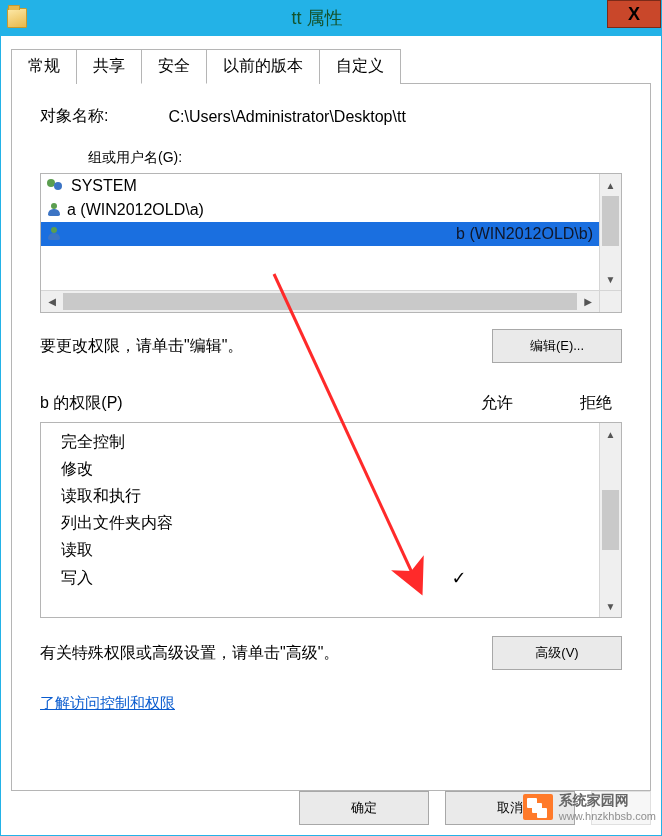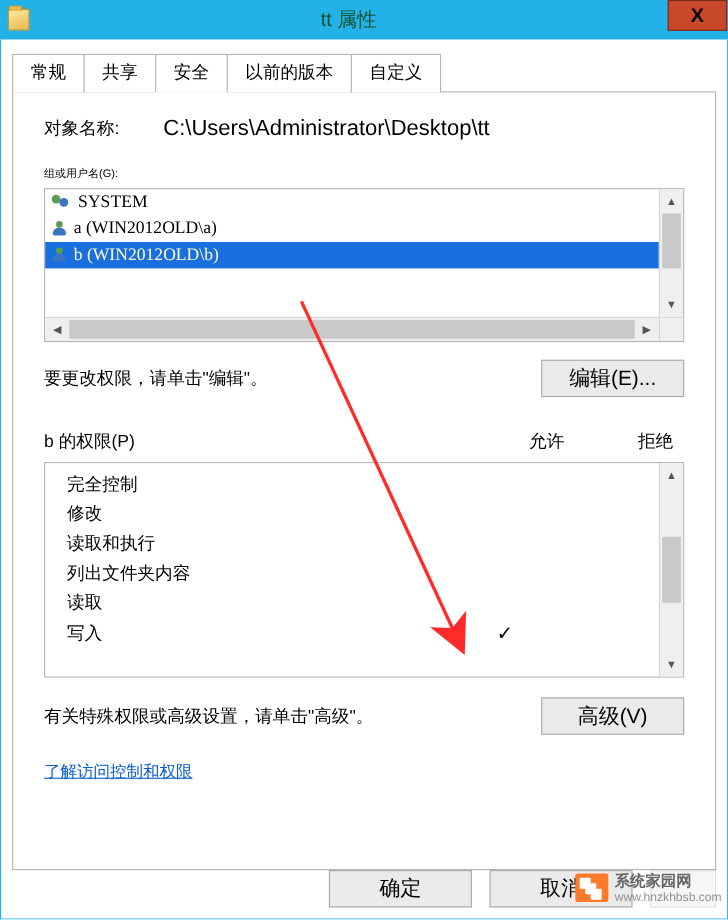--- a/index.html
+++ b/index.html
@@ -79,43 +79,42 @@
   }
   .tab-panel {
     border:1px solid #b5b5b5;
     border-top:none;
     flex:1;
     padding: 22px 28px 14px 28px;
     display:flex;flex-direction:column;
   }
   .row { display:flex; align-items:center; margin-bottom:22px; }
   .label { font-size:16px; }
-  .path { margin-left: 40px; font-size:20px; }
-  .groups-label { font-size:10px; margin-bottom:6px; }
+  .path { margin-left: 60px; font-size:16px; }
+  .groups-label { font-size:14px; margin-bottom:6px;margin-left:48px; }
   .listbox-wrap {
     border:1px solid #b5b5b5;
     height: 140px;
     display:flex;
     flex-direction:column;
   }
   .listbox {
     flex:1;
     display:flex;
     overflow:hidden;
-    font-family:Liberation Serif, serif;
   }
   .list-items { flex:1; overflow:hidden; }
   .list-item {
     display:flex;align-items:center;
     padding:3px 6px;
     font-size:16px;
     gap:6px;
     cursor:pointer;
   }
-  .list-item.selected { background:#1a6fe0; color:#fef9c3; }
+  .list-item.selected { background:#1a6fe0; color:#0f172a;justify-content:space-between; }
   .icon-users {
     width:18px;height:14px;display:inline-block;position:relative;
   }
   .icon-users::before,.icon-users::after{
     content:"";position:absolute;border-radius:50%;
   }
   .icon-users::before{width:8px;height:8px;background:#5b9e4f;left:0;top:0;}
   .icon-users::after{width:8px;height:8px;background:#3c74c4;left:7px;top:3px;}
   .icon-user {
     width:14px;height:14px;display:inline-block;position:relative;
@@ -142,21 +141,21 @@
   }
   .hscroll .arrow{
     width:22px;display:flex;align-items:center;justify-content:center;font-size:10px;color:#555;cursor:pointer;
   }
   .hscroll .track{flex:1;background:#c9c9c9;margin:2px 0;}
   .hscroll .corner{width:22px;background:#efefef;border-left:1px solid #d5d5d5;}
   .edit-row{display:flex;align-items:center;justify-content:space-between;margin-top:16px;}
   .hint{font-size:16px;}
   .btn{
     min-width:130px;height:34px;border:1px solid #a8a8a8;background:#eaeaea;
-    font-size:19px;cursor:pointer;font-family:inherit;
+    font-size:13px;cursor:pointer;font-family:inherit;
   }
   .perm-header{
     display:flex;justify-content:space-between;margin-top:30px;font-size:16px;
     padding-right:10px;
   }
   .perm-header .cols{display:flex;gap:67px;}
   .perm-box-wrap{
     border:1px solid #b5b5b5;margin-top:8px;height:196px;display:flex;
   }
   .perm-rows{flex:1;padding:6px 0;}

